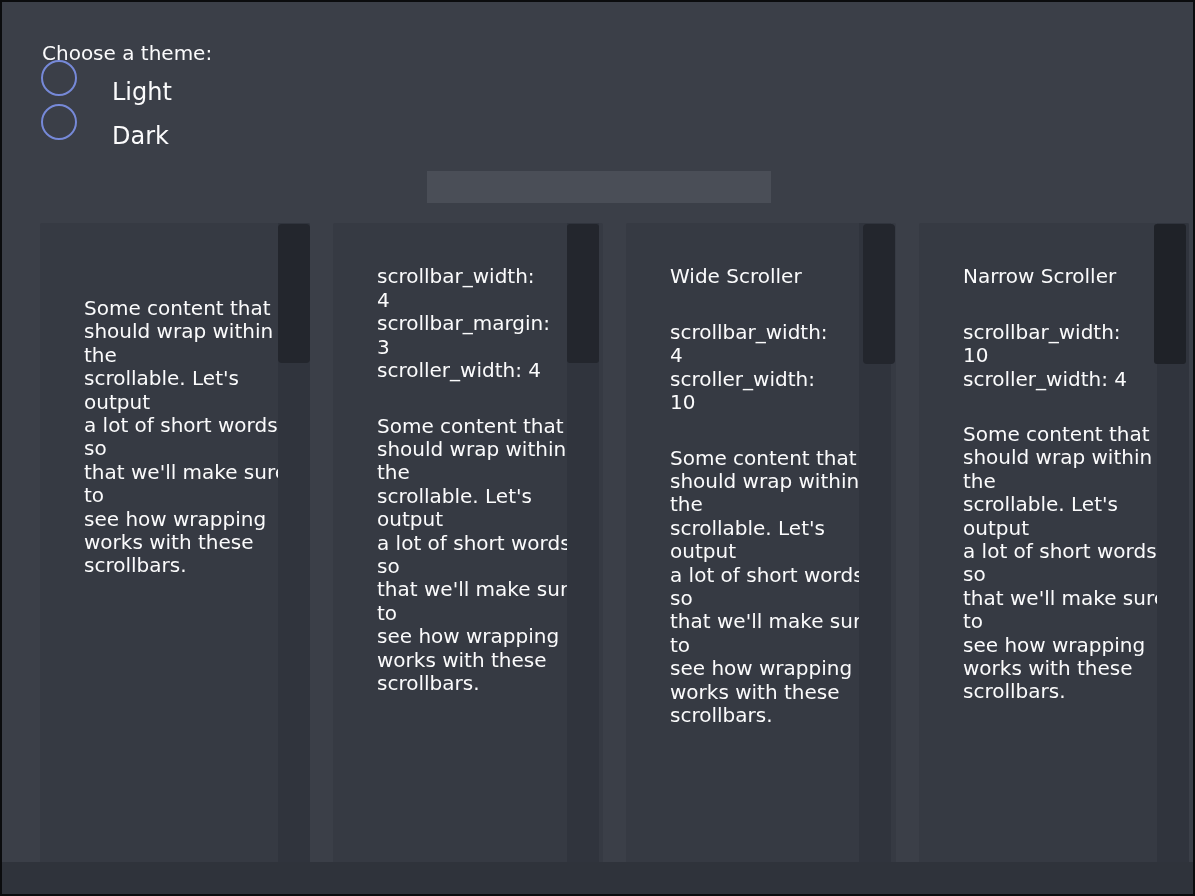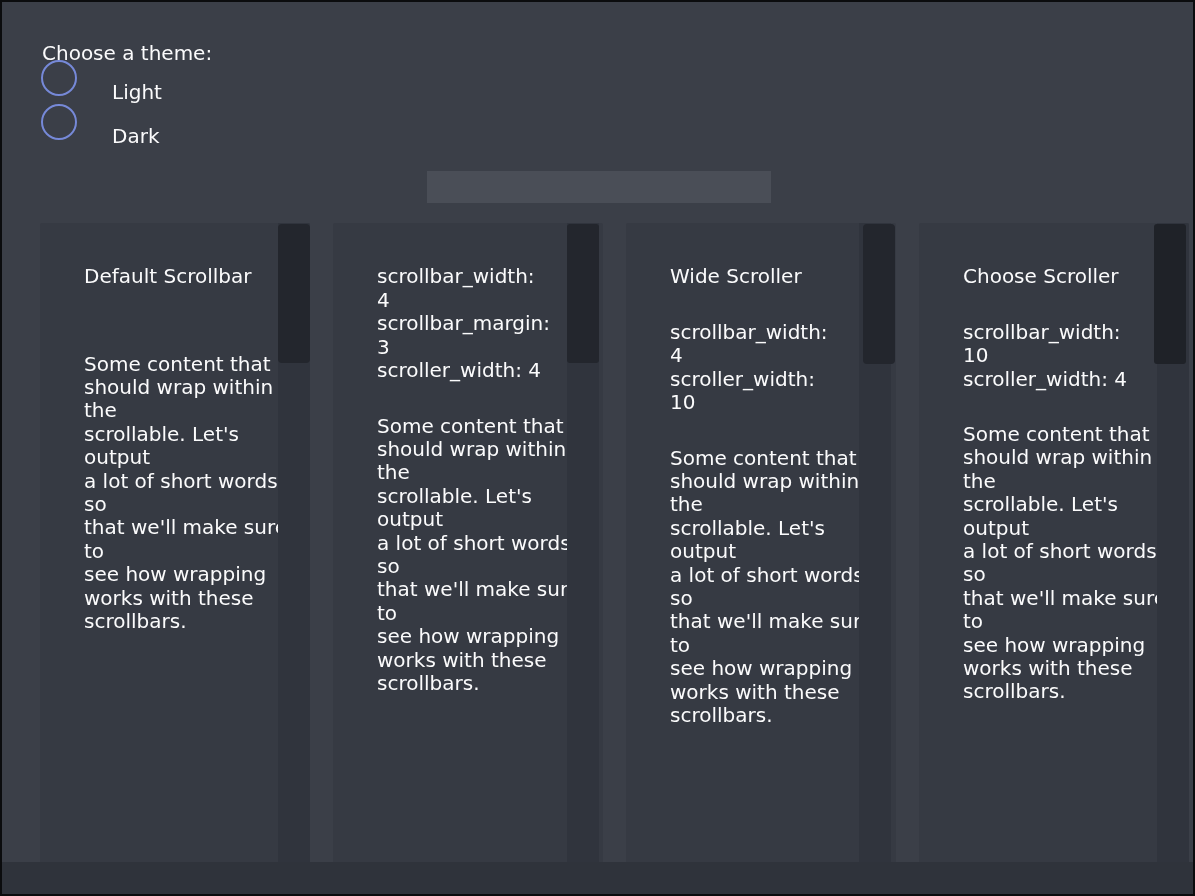--- a/index.html
+++ b/index.html
@@ -50,21 +50,21 @@
     border-radius: 50%;
     display: inline-flex; align-items: center; justify-content: center;
     flex: 0 0 auto;
   }
   .radio-circle.selected::after {
     content: "";
     width: 16px; height: 16px;
     border-radius: 50%;
     background: var(--accent);
   }
-  .radio-label { margin-left: 19px; font-size: 20px; margin-top: 28px; }
+  .radio-label { margin-left: 19px; font-size: 24px; margin-top: 28px; }
   .divider {
     position: absolute; left: 425px; top: 169px;
     width: 344px; height: 2px;
     background: var(--divider);
   }
   .panels {
     position: absolute; left: 22px; top: 205px;
     display: flex; gap: 23px;
   }
   .panel {
@@ -120,21 +120,20 @@
       <span class="radio-circle selected"></span>
       <span class="radio-label">Dark</span>
     </div>
 
     <div class="divider"></div>
 
     <div class="panels">
 
       <div class="panel p1">
         <div class="panel-content">
-          <div class="panel-title">Default Scrollbar</div>
           <div class="panel-params"></div>
           <div class="panel-body">Some content that
 should wrap within the
 scrollable. Let's output
 a lot of short words, so
 that we'll make sure to
 see how wrapping
 works with these
 scrollbars.</div>
         </div>
@@ -173,21 +172,21 @@
 see how wrapping
 works with these
 scrollbars.</div>
         </div>
         <div class="vtrack"></div>
         <div class="vthumb"></div>
       </div>
 
       <div class="panel p4">
         <div class="panel-content">
-          <div class="panel-title">Choose Scroller</div>
+          <div class="panel-title">Narrow Scroller</div>
           <div class="panel-params">scrollbar_width: 10
 scroller_width: 4</div>
           <div class="panel-body">Some content that
 should wrap within the
 scrollable. Let's output
 a lot of short words, so
 that we'll make sure to
 see how wrapping
 works with these
 scrollbars.</div>

